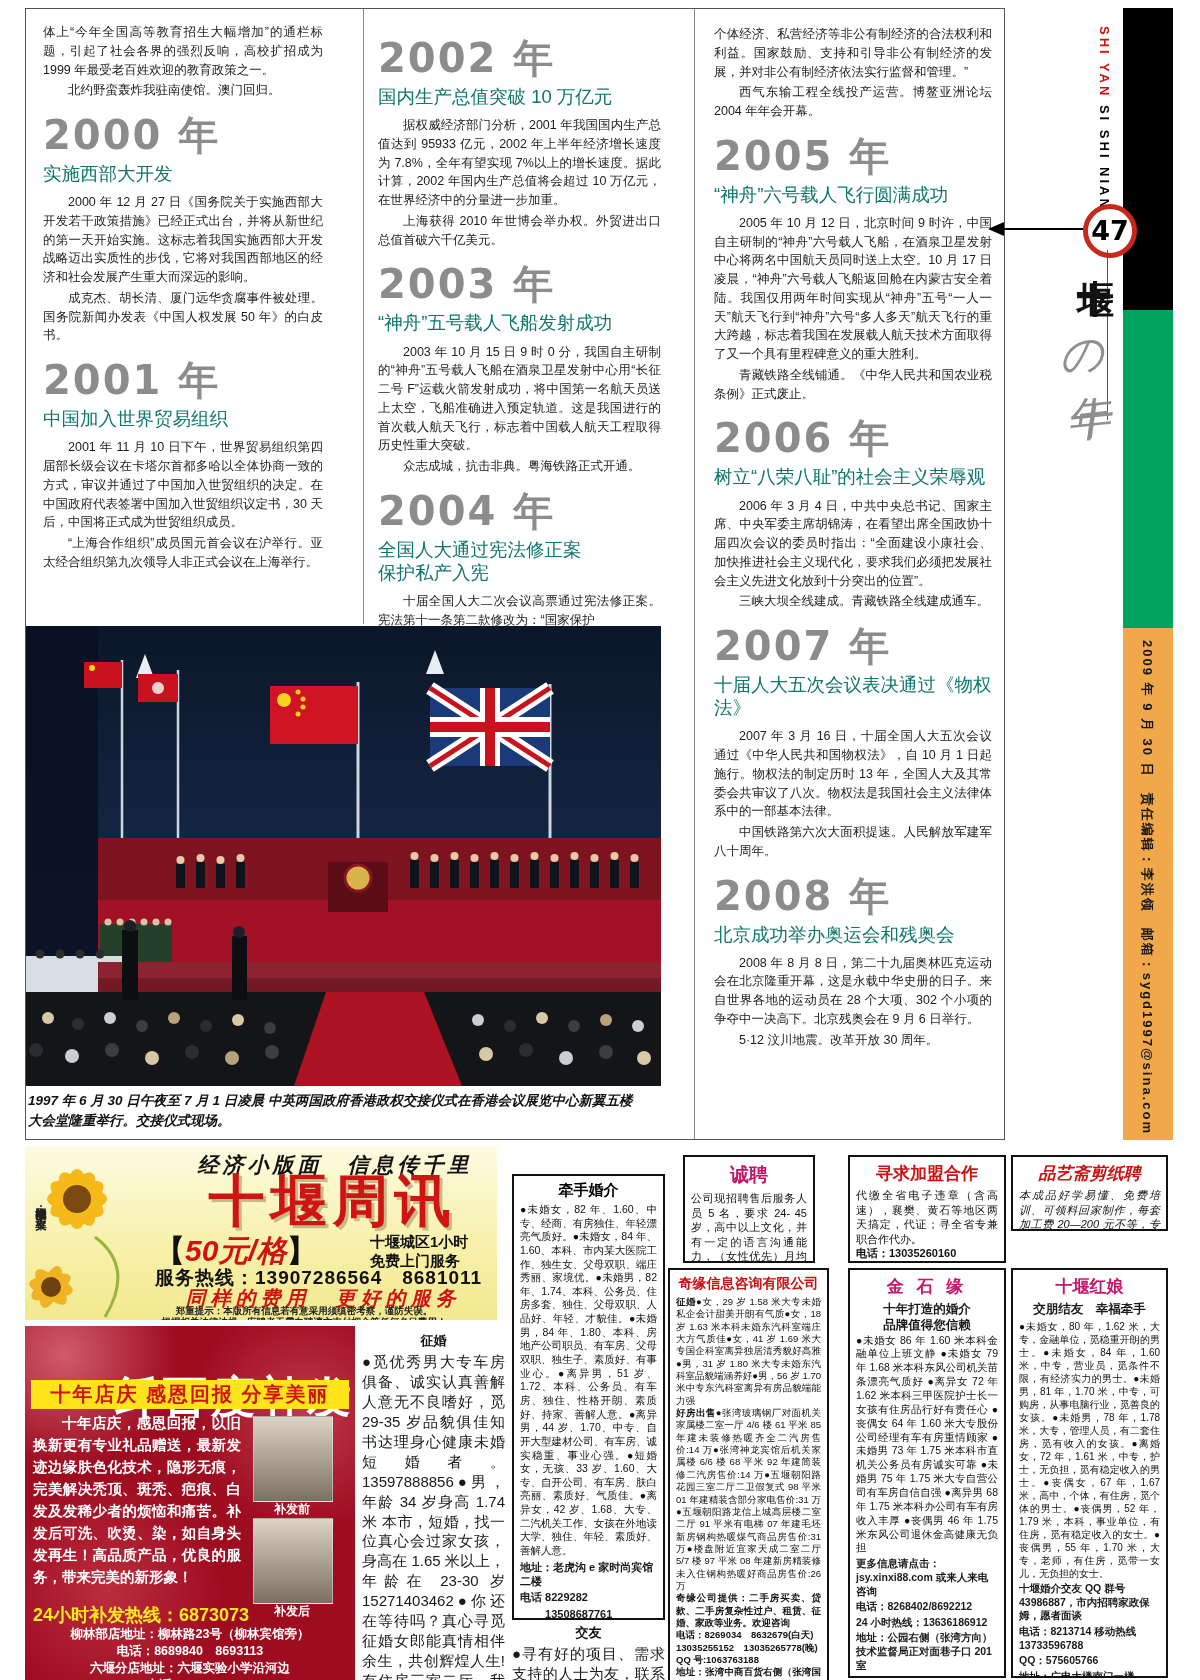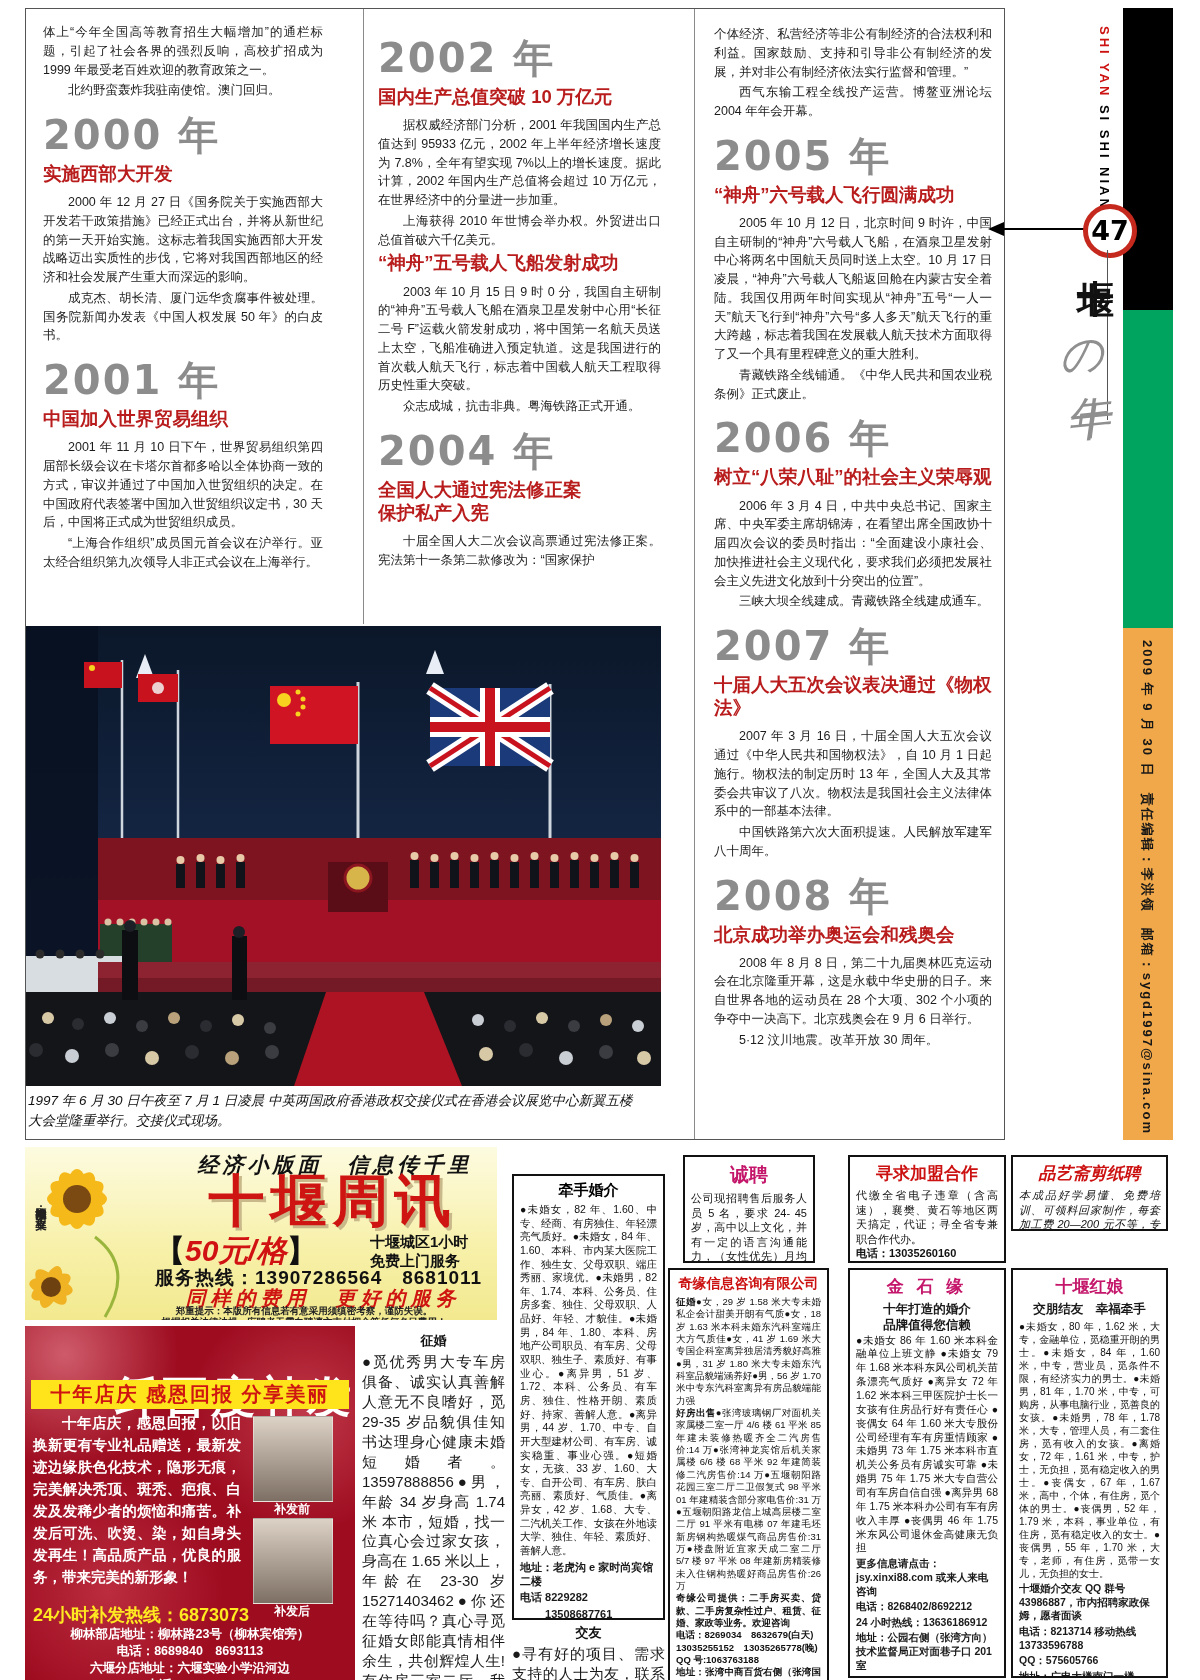--- a/index.html
+++ b/index.html
@@ -12,25 +12,25 @@
   .col1{left:17px;width:280px;height:614px;padding-top:14px;}
   .col2{left:352px;width:283px;height:614px;padding-top:28px;}
   .col3{left:688px;width:278px;height:1124px;padding-top:16px;}
   .vrule{position:absolute;width:1px;background:#8a8a8a;}
   .vrule1{left:337px;top:0;height:615px;}
   .vrule2{left:668px;top:0;height:1130px;}
   p.body{font-size:12.5px;line-height:1.5;text-align:justify;margin:0 0 2px 0;color:#1c1c1c;}
   p.indent{text-indent:2em;}
   h2.year{font-size:40px;line-height:1.05;font-weight:bold;color:#8c8c8c;
           letter-spacing:2px;margin:14px 0 6px 0;font-family:"DejaVu Sans","Liberation Sans",sans-serif;}
-  h3.sub{font-size:18.5px;font-weight:bold;color:#b91c1c;margin:0 0 8px 0;line-height:1.25;}
+  h3.sub{font-size:18.5px;font-weight:normal;color:#0f766e;margin:0 0 8px 0;line-height:1.25;}
   
   .photo{position:absolute;left:0;top:617px;width:635px;height:460px;overflow:hidden;background:#0e1b30;}
   .caption{position:absolute;left:2px;top:1082px;width:640px;
-           font-size:13.5px;font-weight:normal;font-style:italic;line-height:1.5;color:#111;}
+           font-size:13.5px;font-weight:bold;font-style:italic;line-height:1.5;color:#111;}
   
   .bar{position:absolute;width:50px;}
   .bar-black{left:1123px;top:8px;height:302px;background:#000;}
   .bar-green{left:1123px;top:310px;height:318px;background:#00a45e;}
   .bar-orange{left:1123px;top:628px;height:512px;background:#f0a84a;}
   .edition{position:absolute;left:1138px;top:640px;height:495px;
            writing-mode:vertical-rl;text-orientation:sideways;
            font-size:13px;font-weight:bold;color:#161616;letter-spacing:2px;white-space:nowrap;}
   .roman{position:absolute;left:1097px;top:26px;writing-mode:vertical-rl;text-orientation:sideways;
          font-size:13px;font-weight:bold;letter-spacing:3px;white-space:nowrap;}
@@ -145,20 +145,21 @@
       <h3 class="sub">中国加入世界贸易组织</h3>
       <p class="body indent">2001 年 11 月 10 日下午，世界贸易组织第四届部长级会议在卡塔尔首都多哈以全体协商一致的方式，审议并通过了中国加入世贸组织的决定。在中国政府代表签署中国加入世贸组织议定书，30 天后，中国将正式成为世贸组织成员。</p>
       <p class="body indent">“上海合作组织”成员国元首会议在沪举行。亚太经合组织第九次领导人非正式会议在上海举行。</p>
     </div>
 
     <div class="col col2">
       <h2 class="year" style="margin-top:0;">2002 年</h2>
       <h3 class="sub">国内生产总值突破 10 万亿元</h3>
       <p class="body indent">据权威经济部门分析，2001 年我国国内生产总值达到 95933 亿元，2002 年上半年经济增长速度为 7.8%，全年有望实现 7%以上的增长速度。据此计算，2002 年国内生产总值将会超过 10 万亿元，在世界经济中的分量进一步加重。</p>
       <p class="body indent">上海获得 2010 年世博会举办权。外贸进出口总值首破六千亿美元。</p>
+      <h2 class="year">2003 年</h2>
       <h3 class="sub">“神舟”五号载人飞船发射成功</h3>
       <p class="body indent">2003 年 10 月 15 日 9 时 0 分，我国自主研制的“神舟”五号载人飞船在酒泉卫星发射中心用“长征二号 F”运载火箭发射成功，将中国第一名航天员送上太空，飞船准确进入预定轨道。这是我国进行的首次载人航天飞行，标志着中国载人航天工程取得历史性重大突破。</p>
       <p class="body indent">众志成城，抗击非典。粤海铁路正式开通。</p>
       <h2 class="year">2004 年</h2>
       <h3 class="sub" style="margin-bottom:0;">全国人大通过宪法修正案</h3>
       <h3 class="sub">保护私产入宪</h3>
       <p class="body indent">十届全国人大二次会议高票通过宪法修正案。宪法第十一条第二款修改为：“国家保护</p>
     </div>
 
     <div class="col col3">

